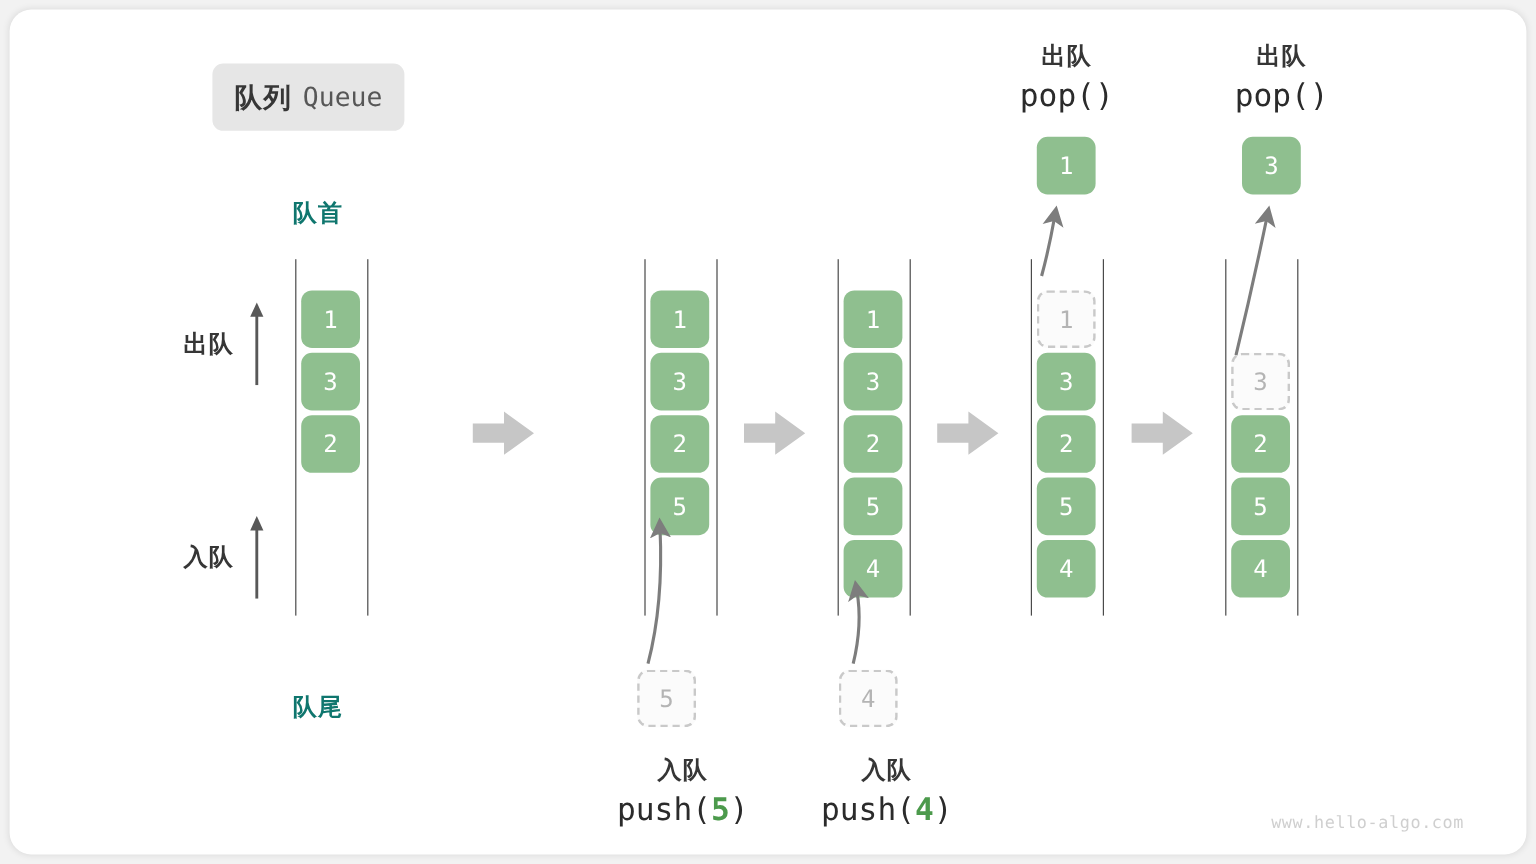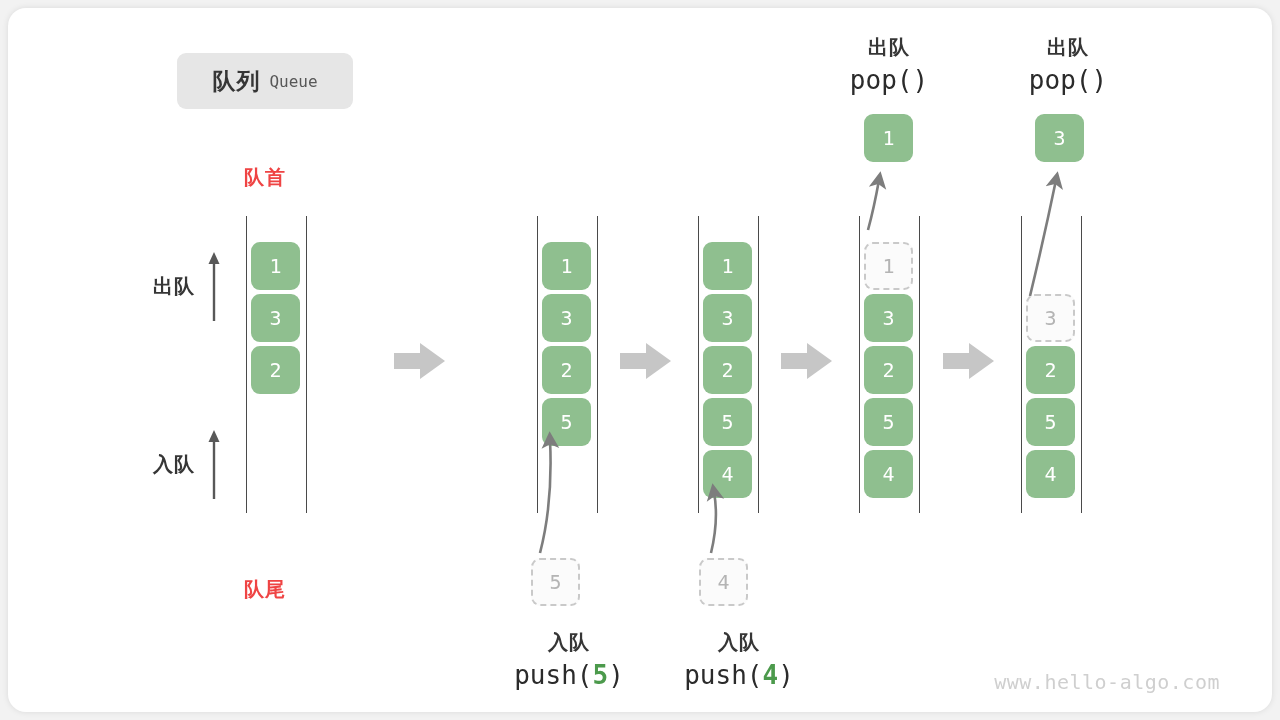--- a/index.html
+++ b/index.html
@@ -24,47 +24,47 @@
     background: #ffffff;
     border-radius: 18px;
     box-shadow: 0 0 6px rgba(0,0,0,0.10);
   }
 
   
   .title-badge {
     position: absolute;
     left: 169px;
     top: 45px;
-    width: 176px;
+    width: 160px;
     height: 56px;
     background: #e6e6e6;
     border-radius: 9px;
     display: flex;
     align-items: center;
     justify-content: center;
     gap: 9px;
   }
   .title-cn {
     font-size: 23px;
     font-weight: bold;
     color: #363636;
     letter-spacing: 1px;
   }
   .title-en {
-    font-size: 16px;
+    font-size: 22px;
     color: #575757;
     font-family: "DejaVu Sans Mono", "Liberation Mono", monospace;
   }
 
   
   .lbl-bold {
     position: absolute;
     font-size: 20px;
     font-weight: bold;
-    color: #ef4444;
+    color: #0f766e;
     letter-spacing: 1px;
     white-space: nowrap;
   }
   .center-x { transform: translateX(-50%); }
 
   
   .col { position: absolute; }
   .rail {
     position: absolute;
     top: 0;
@@ -162,21 +162,21 @@
     width: 1264px;
     height: 704px;
     pointer-events: none;
   }
 
   
   .watermark {
     position: absolute;
     right: 52px;
     bottom: 18px;
-    font-size: 20px;
+    font-size: 14px;
     color: #cfcfcf;
     font-family: "DejaVu Sans Mono", "Liberation Mono", monospace;
     letter-spacing: 0.5px;
   }
 </style>
 </head>
 <body>
 
 <div id="stage">
   <div id="card">

